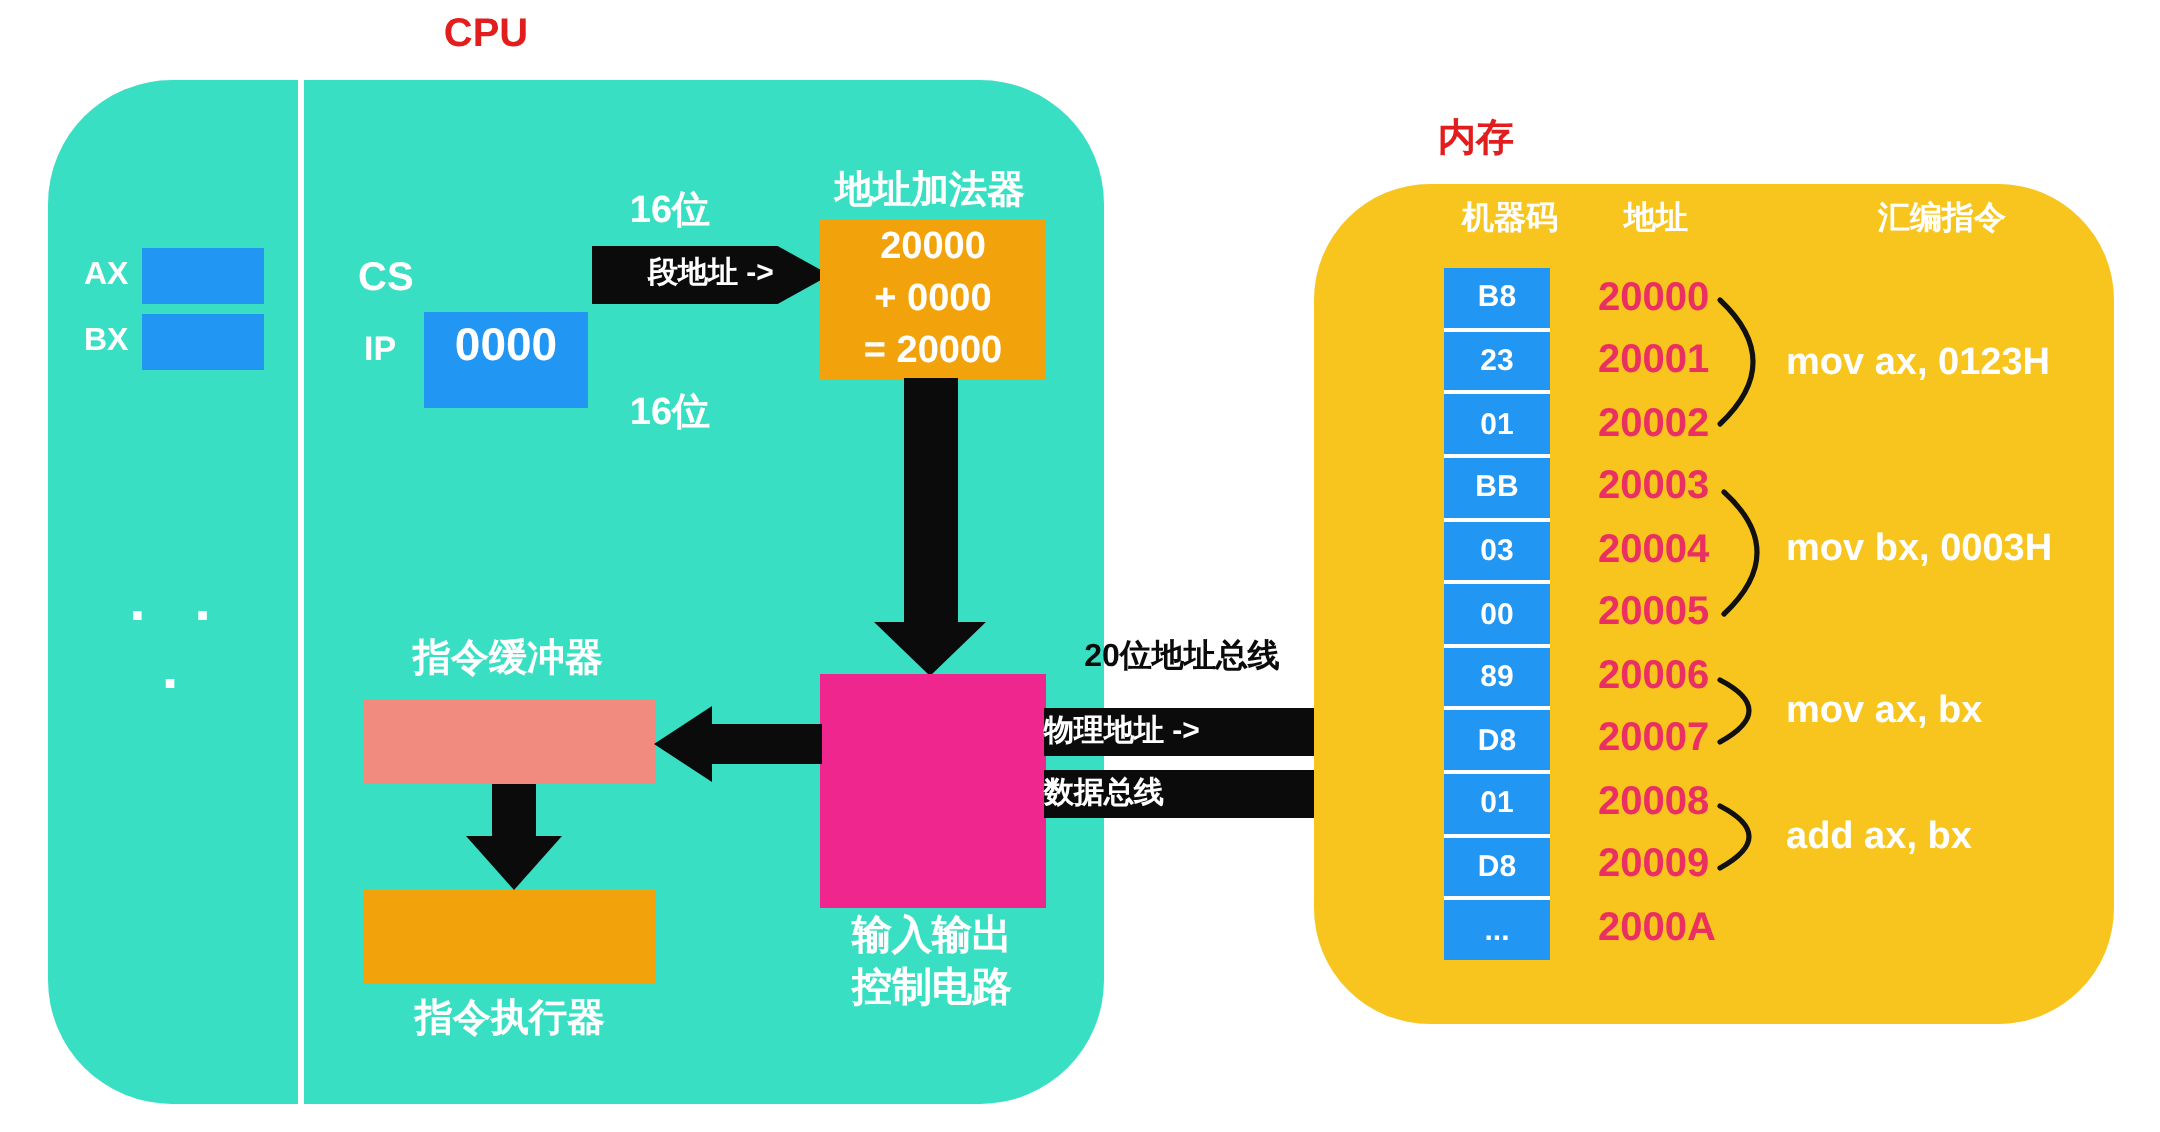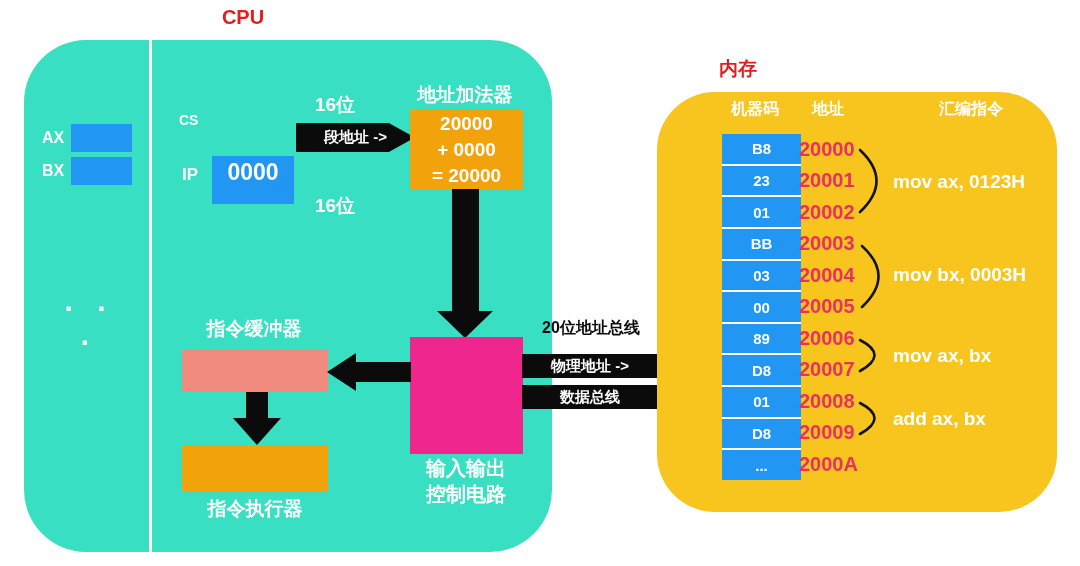--- a/index.html
+++ b/index.html
@@ -19,21 +19,21 @@
   .cpu-divider{left:149px;top:40px;width:3px;height:512px;background:#fff;}
 
   .reg-label{color:#fff;font-weight:bold;font-size:16px;}
   .ax-label{left:42px;top:129px;}
   .bx-label{left:42px;top:162px;}
   .blue-box{background:var(--c-blue);}
   .ax-box{left:71px;top:124px;width:61px;height:28px;}
   .bx-box{left:71px;top:157px;width:61px;height:28px;}
   .cpu-dots{left:56px;top:284px;width:66px;text-align:center;color:#fff;font-weight:bold;font-size:30px;letter-spacing:8px;}
 
-  .cs-label{left:179px;top:112px;font-size:14px;}
+  .cs-label{left:179px;top:128px;font-size:20px;}
   .ip-label{left:182px;top:165px;font-size:17px;}
   .reg-value{color:#fff;font-weight:bold;font-size:23px;text-align:center;line-height:33px;}
   .cs-box{left:212px;top:119px;width:82px;height:33px;}
   .ip-box{left:212px;top:156px;width:82px;height:48px;}
 
   .flag-arrow{background:var(--c-black);color:#fff;font-weight:bold;font-size:15px;line-height:28px;padding-left:28px;
     clip-path:polygon(0 0,78% 0,100% 50%,78% 100%,0 100%);}
   .seg-arrow{left:296px;top:123px;width:119px;height:29px;}
   .off-arrow{left:296px;top:159px;width:124px;height:29px;}
 
@@ -55,34 +55,34 @@
   .salmon-box{left:182px;top:350px;width:146px;height:42px;background:var(--c-salmon);}
   .l-head{left:327px;top:353px;width:0;height:0;border-top:19px solid transparent;border-bottom:19px solid transparent;border-right:29px solid var(--c-black);}
   .l-shaft{left:354px;top:362px;width:57px;height:20px;background:var(--c-black);}
   .s-shaft{left:246px;top:392px;width:22px;height:27px;background:var(--c-black);}
   .s-head{left:233px;top:418px;width:0;height:0;border-left:24px solid transparent;border-right:24px solid transparent;border-top:27px solid var(--c-black);}
   .exec-box{left:182px;top:445px;width:146px;height:47px;background:var(--c-orange);}
   .exec-label{left:197px;top:496px;width:116px;text-align:center;color:#fff;font-weight:bold;font-size:19px;}
 
   
   .bus-title{left:524px;top:318px;width:134px;text-align:center;color:var(--c-black);font-weight:bold;font-size:16px;}
-  .bus-bar{left:522px;width:136px;height:24px;background:var(--c-black);color:#fff;font-weight:bold;font-size:15px;text-align:center;line-height:24px;}
+  .bus-bar{left:522px;width:136px;height:24px;background:var(--c-black);color:#fff;font-weight:bold;font-size:15px;text-align:left;line-height:24px;}
   .bus-bar-1{top:354px;}
   .bus-bar-2{top:385px;}
   .bus-bar-3{top:415px;}
 
   
   .mem-title{left:710px;top:56px;width:56px;text-align:center;color:var(--c-red);font-size:19px;font-weight:bold;}
   .mem-box{left:657px;top:92px;width:400px;height:420px;background:var(--c-yellow);border-radius:58px;}
   .mem-header{top:99px;color:#fff;font-weight:bold;font-size:16px;text-align:center;}
   .h-code{left:718px;width:74px;}
   .h-addr{left:797px;width:62px;}
   .h-asm{left:933px;width:76px;}
 
-  .mem-col{left:722px;top:134px;width:79px;height:346px;background:var(--c-blue);display:flex;flex-direction:column;}
+  .mem-col{left:722px;top:134px;width:53px;height:346px;background:var(--c-blue);display:flex;flex-direction:column;}
   .mem-cell{flex:1;display:flex;align-items:center;justify-content:center;color:#fff;font-weight:bold;font-size:15px;}
   .mem-cell:not(:last-child){border-bottom:2px solid #fff;}
 
   .addr{left:799px;width:72px;height:31px;line-height:31px;color:var(--c-address);font-weight:bold;font-size:20px;}
   .ins{left:893px;height:24px;line-height:24px;color:#fff;font-weight:bold;font-size:19px;white-space:nowrap;}
   .arcs{left:853px;top:142px;width:46px;height:300px;}
 </style>
 </head>
 <body>
 

